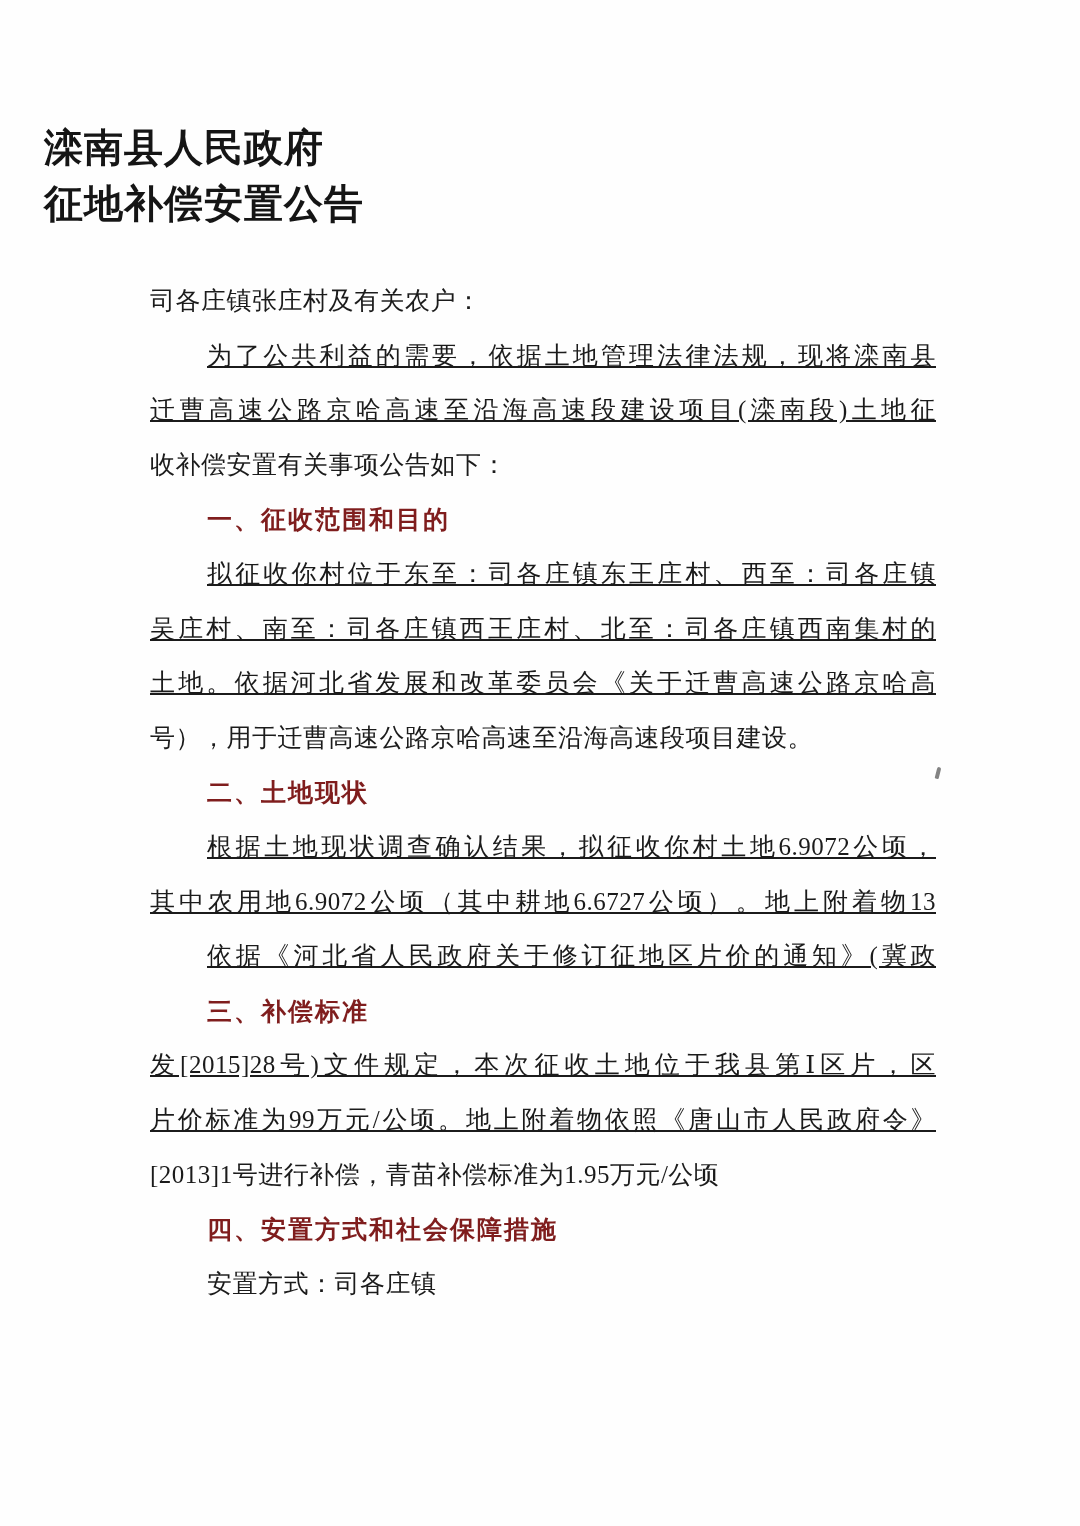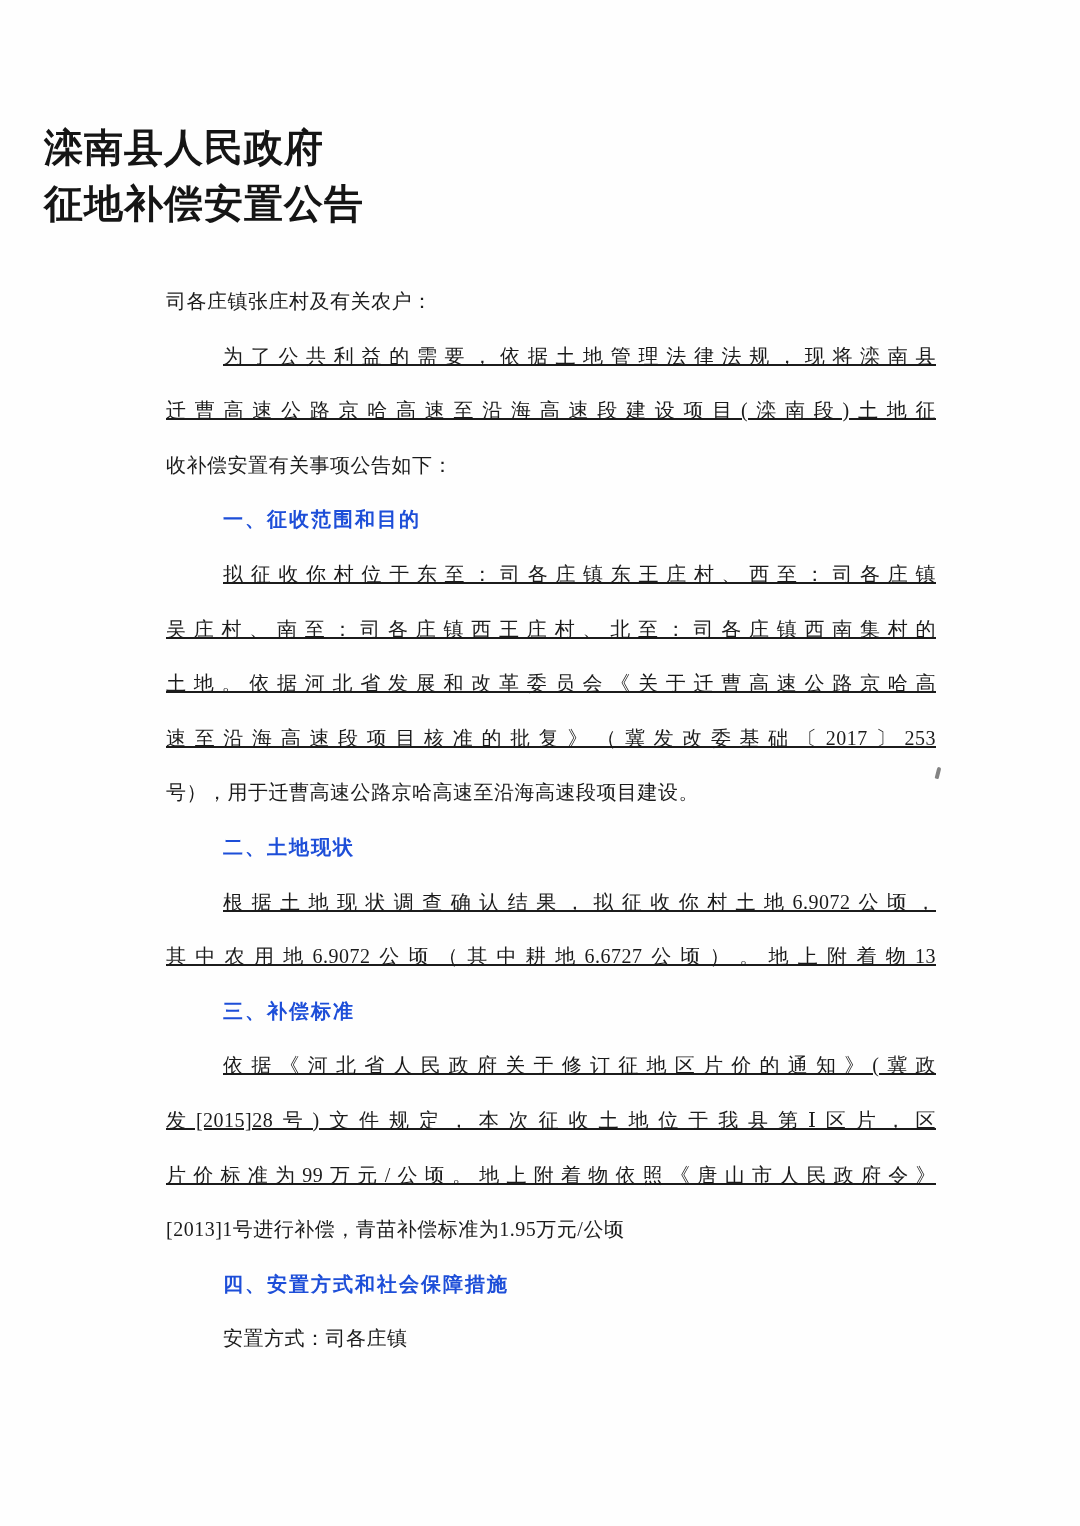--- a/index.html
+++ b/index.html
@@ -34,40 +34,39 @@
   }
   .doc-body {
     position: absolute;
     top: 274px;
     left: 150px;
     width: 786px;
   }
   .line {
     height: 54.6px;
     line-height: 54.6px;
-    font-size: 20px;
+    font-size: 25px;
     letter-spacing: 0.5px;
     white-space: nowrap;
-    margin-left: 16px;
   }
   .line.indent {
     text-indent: 57px;
   }
   .line.full {
     white-space: normal;
     text-align: justify;
     text-align-last: justify;
     text-justify: inter-character;
     text-decoration: underline;
   }
   .line.heading {
     font-family: "Liberation Sans", "DejaVu Sans", sans-serif;
     font-weight: 700;
     letter-spacing: 2px;
-    color: #1d4ed8;
+    color: #7f1d1d;
   }
   
   .scan-speck {
     position: absolute;
     left: 936px;
     top: 767px;
     width: 4px;
     height: 12px;
     background: #5a5a5a;
     border-radius: 2px 2px 1px 1px;
@@ -87,27 +86,26 @@
 
   <div class="doc-body">
     <div class="line">司各庄镇张庄村及有关农户：</div>
     <div class="line indent full">为了公共利益的需要，依据土地管理法律法规，现将滦南县</div>
     <div class="line full">迁曹高速公路京哈高速至沿海高速段建设项目(滦南段)土地征</div>
     <div class="line">收补偿安置有关事项公告如下：</div>
     <div class="line indent heading">一、征收范围和目的</div>
     <div class="line indent full">拟征收你村位于东至：司各庄镇东王庄村、西至：司各庄镇</div>
     <div class="line full">吴庄村、南至：司各庄镇西王庄村、北至：司各庄镇西南集村的</div>
     <div class="line full">土地。依据河北省发展和改革委员会《关于迁曹高速公路京哈高</div>
-    <div class="line full">速至沿海高速段项目核准的批复》（冀发改委基础〔2017〕253</div>
     <div class="line">号），用于迁曹高速公路京哈高速至沿海高速段项目建设。</div>
     <div class="line indent heading">二、土地现状</div>
     <div class="line indent full">根据土地现状调查确认结果，拟征收你村土地6.9072公顷，</div>
     <div class="line full">其中农用地6.9072公顷（其中耕地6.6727公顷）。地上附着物13</div>
+    <div class="line indent full">依据《河北省人民政府关于修订征地区片价的通知》(冀政</div>
     <div class="line indent heading">三、补偿标准</div>
-    <div class="line indent full">依据《河北省人民政府关于修订征地区片价的通知》(冀政</div>
     <div class="line full">发[2015]28号)文件规定，本次征收土地位于我县第Ⅰ区片，区</div>
     <div class="line full">片价标准为99万元/公顷。地上附着物依照《唐山市人民政府令》</div>
     <div class="line">[2013]1号进行补偿，青苗补偿标准为1.95万元/公顷</div>
     <div class="line indent heading">四、安置方式和社会保障措施</div>
     <div class="line indent">安置方式：司各庄镇</div>
   </div>
 
   <div class="scan-speck"></div>
 
 </div>

